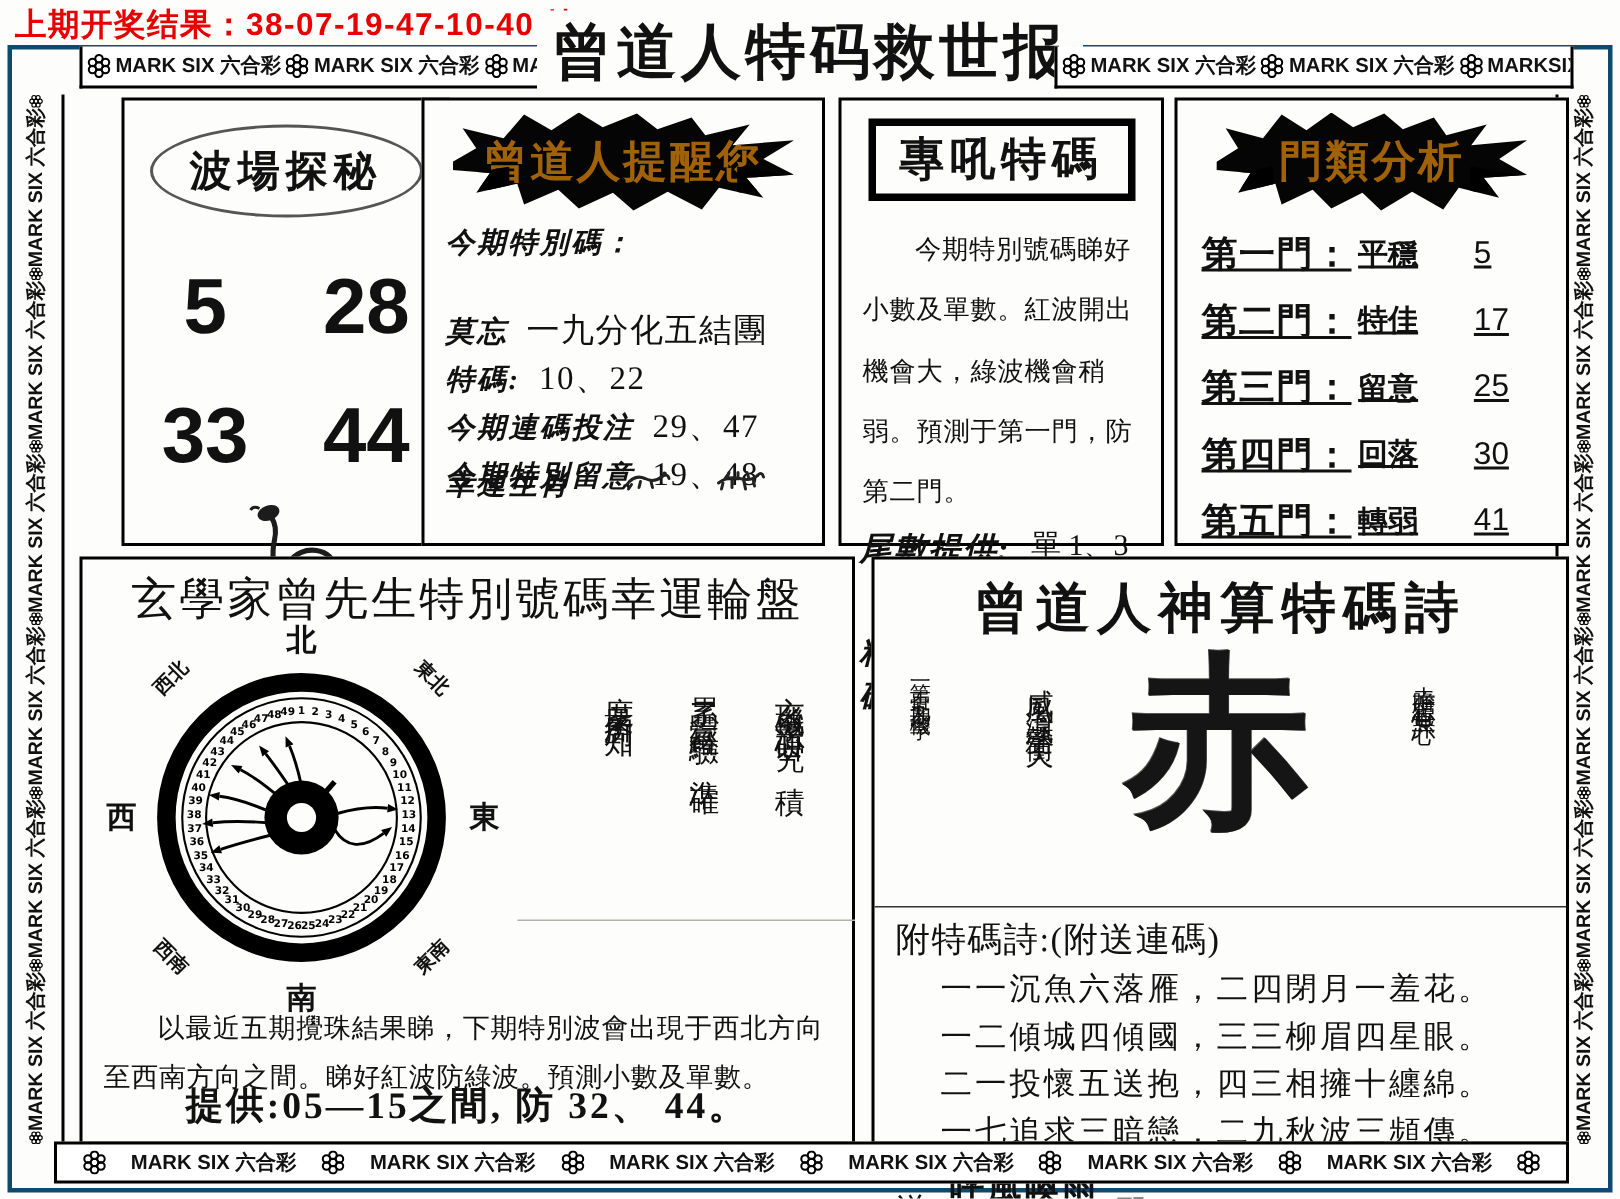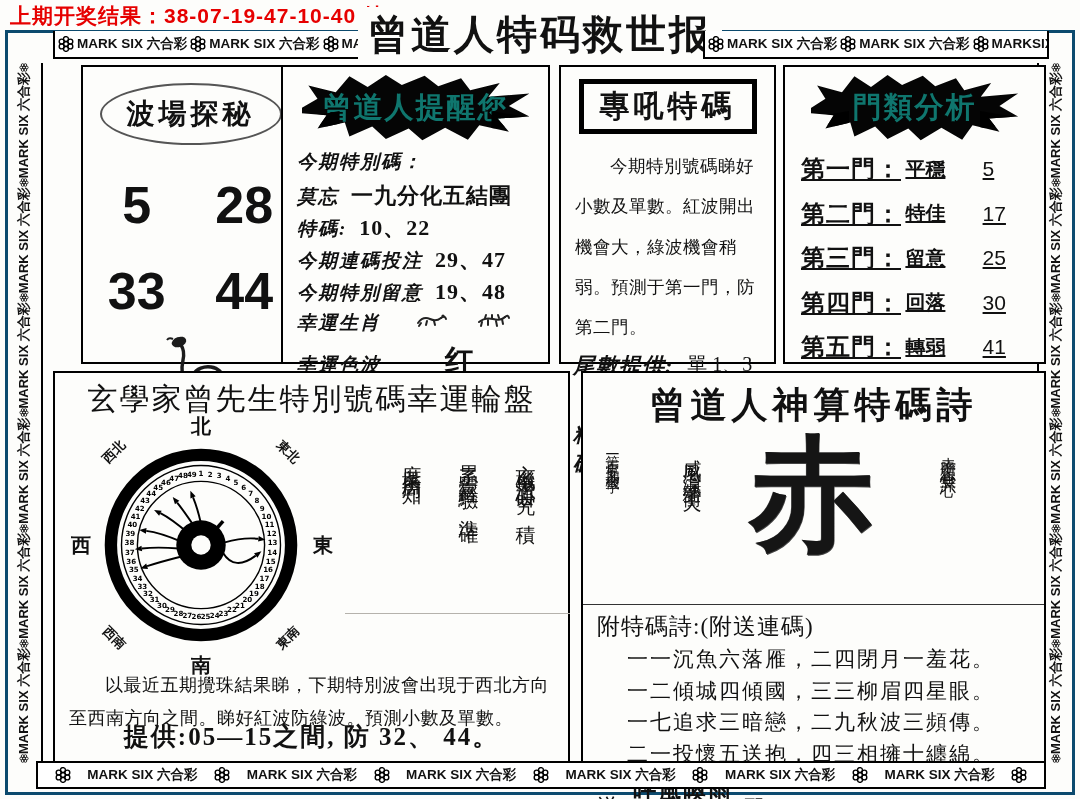--- a/index.html
+++ b/index.html
@@ -71,30 +71,30 @@
     text-align:center; font-family:"Liberation Sans","DejaVu Sans",sans-serif;
     font-size:52px; font-weight:bold; }
   .wave-snake { display:flex; justify-content:center; margin-top:10px; }
 
   
   .burst {
     position:relative; margin:8px auto 2px; width:86%; height:66px; background:#050505;
     clip-path:polygon(0% 50%,7% 36%,3% 16%,15% 26%,21% 2%,29% 18%,37% 0%,44% 15%,54% 1%,60% 17%,70% 5%,74% 23%,87% 12%,82% 33%,100% 28%,91% 47%,100% 63%,86% 66%,91% 86%,78% 76%,73% 98%,63% 80%,53% 99%,47% 81%,37% 97%,31% 78%,21% 93%,19% 72%,7% 81%,11% 61%,0% 58%);
     display:flex; align-items:center; justify-content:center;
   }
-  .burst span { color:#0f766e; font-size:29px; font-weight:900; letter-spacing:2px; }
+  .burst span { color:#a16207; font-size:29px; font-weight:900; letter-spacing:2px; }
   .spike { position:absolute; top:36px; width:52px; height:18px; background:#000; }
   .spike-l { left:-14px; clip-path:polygon(0 50%,100% 0,100% 100%); }
   .spike-r { right:-14px; clip-path:polygon(100% 50%,0 0,0 100%); }
 
   
   .rem-rows { padding:6px 14px 0; font-style:italic; }
   .rem-row { display:flex; align-items:baseline; height:32px; }
   .rem-label { font-size:19px; font-weight:bold; letter-spacing:2px; }
-  .rem-value { font-size:22px; font-weight:bold; font-style:normal; margin-left:12px; letter-spacing:1px; }
+  .rem-value { font-size:22px; font-weight:normal; font-style:normal; margin-left:12px; letter-spacing:1px;margin-top:24px; }
   .rem-animals { margin-left:34px; display:flex; gap:26px; align-items:center; }
 
   
   .plaque-wrap { display:flex; justify-content:center; margin-top:12px; }
   .plaque { border:5px solid #000; padding:2px 16px; font-size:30px; font-weight:900; letter-spacing:4px; }
   .special-para { padding:12px 14px 0; font-size:17.5px; line-height:2.3; text-indent:2em; letter-spacing:0.5px; }
   .tail-row { display:flex; padding:2px 12px 0; align-items:flex-start; }
   .tail-label { font-size:22px; font-weight:bold; font-style:italic; letter-spacing:1px; margin-top:2px; }
   .tail-vals { margin-left:14px; font-size:20px; line-height:1.5; }
   .sel-row { display:flex; padding:8px 12px 0; align-items:baseline; }
@@ -648,22 +648,22 @@
       <div class="poem-main">
         <div class="p-issue">第一百零九期玄機字</div>
         <div class="p-mid">威風凜凜勢衝天</div>
         <div class="p-big">赤</div>
         <div class="p-right">赤膽忠心無异心</div>
       </div>
       <div class="poem-sub">附特碼詩:(附送連碼)</div>
       <div class="poem-lines" id="poem-lines">
           <div class="poem-line">一一沉魚六落雁，二四閉月一羞花。</div>
           <div class="poem-line">一二傾城四傾國，三三柳眉四星眼。</div>
+          <div class="poem-line">二一投懷五送抱，四三相擁十纏綿。</div>
           <div class="poem-line">一七追求三暗戀，二九秋波三頻傳。</div>
-          <div class="poem-line">二一投懷五送抱，四三相擁十纏綿。</div>
         </div>
       <div class="gift-row">
         <span class="gift-label">送:</span>
         <span class="gift-value">呼風喚雨坐中宮</span>
         <span class="match-label">配:</span>
         <span class="match-value">發錢去二十七樓拿三十一元轉三十九樓買特碼。</span>
       </div>
     </div>
 
     <div class="strip strip-bottom" id="strip-bottom">

